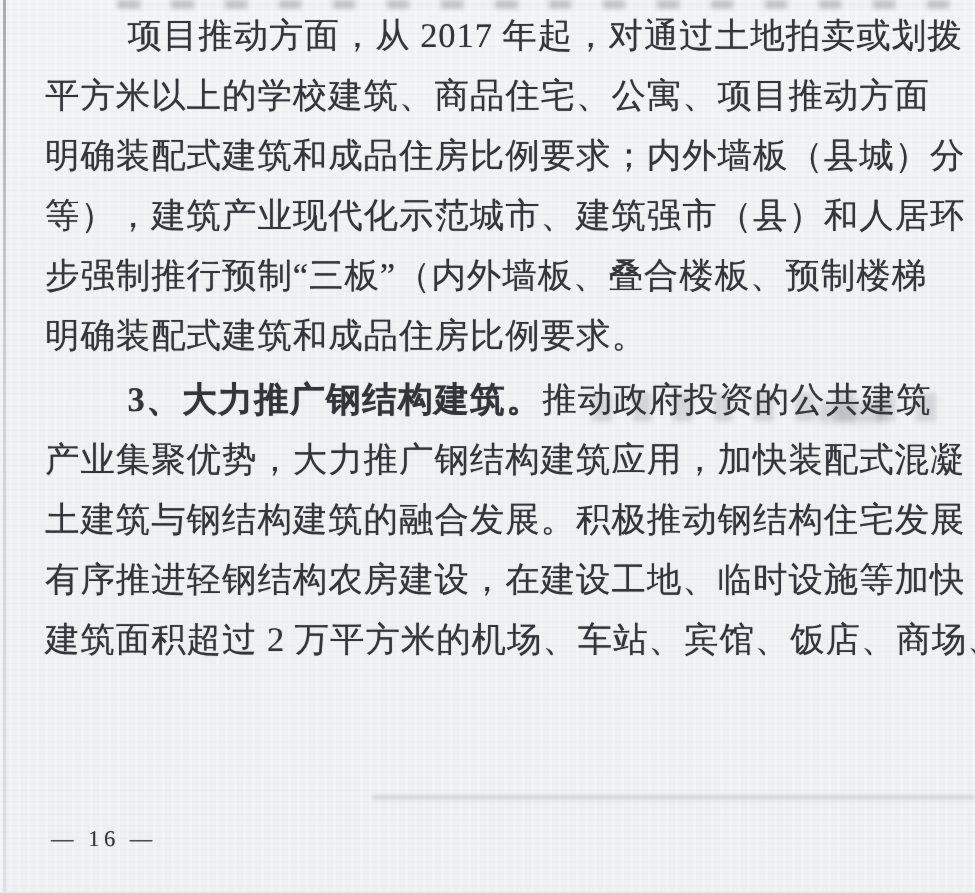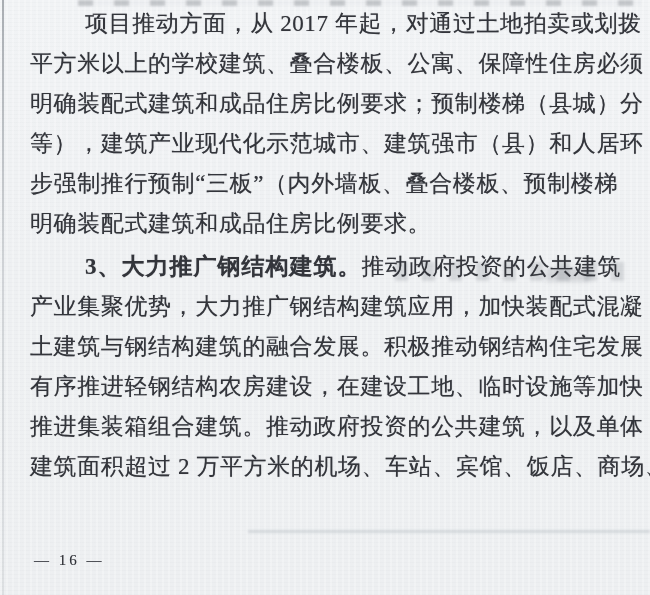--- a/index.html
+++ b/index.html
@@ -104,35 +104,34 @@
   <div class="artifact top-edge-bleed"></div>
   <div class="artifact left-edge-line"></div>
   <div class="artifact bleed-through-row"></div>
   <div class="artifact bleed-through-smudge"></div>
   <div class="artifact faint-streak"></div>
 
   <div class="text-block">
 
     <div class="paragraph-1">
       <div class="doc-line indent">项目推动方面，从 2017 年起，对通过土地拍卖或划拨</div>
-      <div class="doc-line">平方米以上的学校建筑、叠合楼板、公寓、保障性住房必须</div>
-      <div class="doc-line">明确装配式建筑和成品住房比例要求；预制楼梯（县城）分</div>
+      <div class="doc-line">平方米以上的学校建筑、商品住宅、公寓、项目推动方面</div>
+      <div class="doc-line">明确装配式建筑和成品住房比例要求；内外墙板（县城）分</div>
       <div class="doc-line">等），建筑产业现代化示范城市、建筑强市（县）和人居环</div>
       <div class="doc-line">步强制推行预制“三板”（内外墙板、叠合楼板、预制楼梯</div>
       <div class="doc-line">明确装配式建筑和成品住房比例要求。</div>
     </div>
 
     <div class="paragraph-2">
       <div class="doc-line indent">
         <span class="section-heading-bold">3、大力推广钢结构建筑。</span><span>推动政府投资的公共建筑</span>
       </div>
       <div class="doc-line">产业集聚优势，大力推广钢结构建筑应用，加快装配式混凝</div>
       <div class="doc-line">土建筑与钢结构建筑的融合发展。积极推动钢结构住宅发展，</div>
       <div class="doc-line">有序推进轻钢结构农房建设，在建设工地、临时设施等加快</div>
-      <div class="doc-line">推进集装箱组合建筑。推动政府投资的公共建筑，以及单体</div>
       <div class="doc-line">建筑面积超过 2 万平方米的机场、车站、宾馆、饭店、商场、</div>
     </div>
 
   </div>
 
   <div class="page-number">— 16 —</div>
 
 </div>
 
 </body></html>

